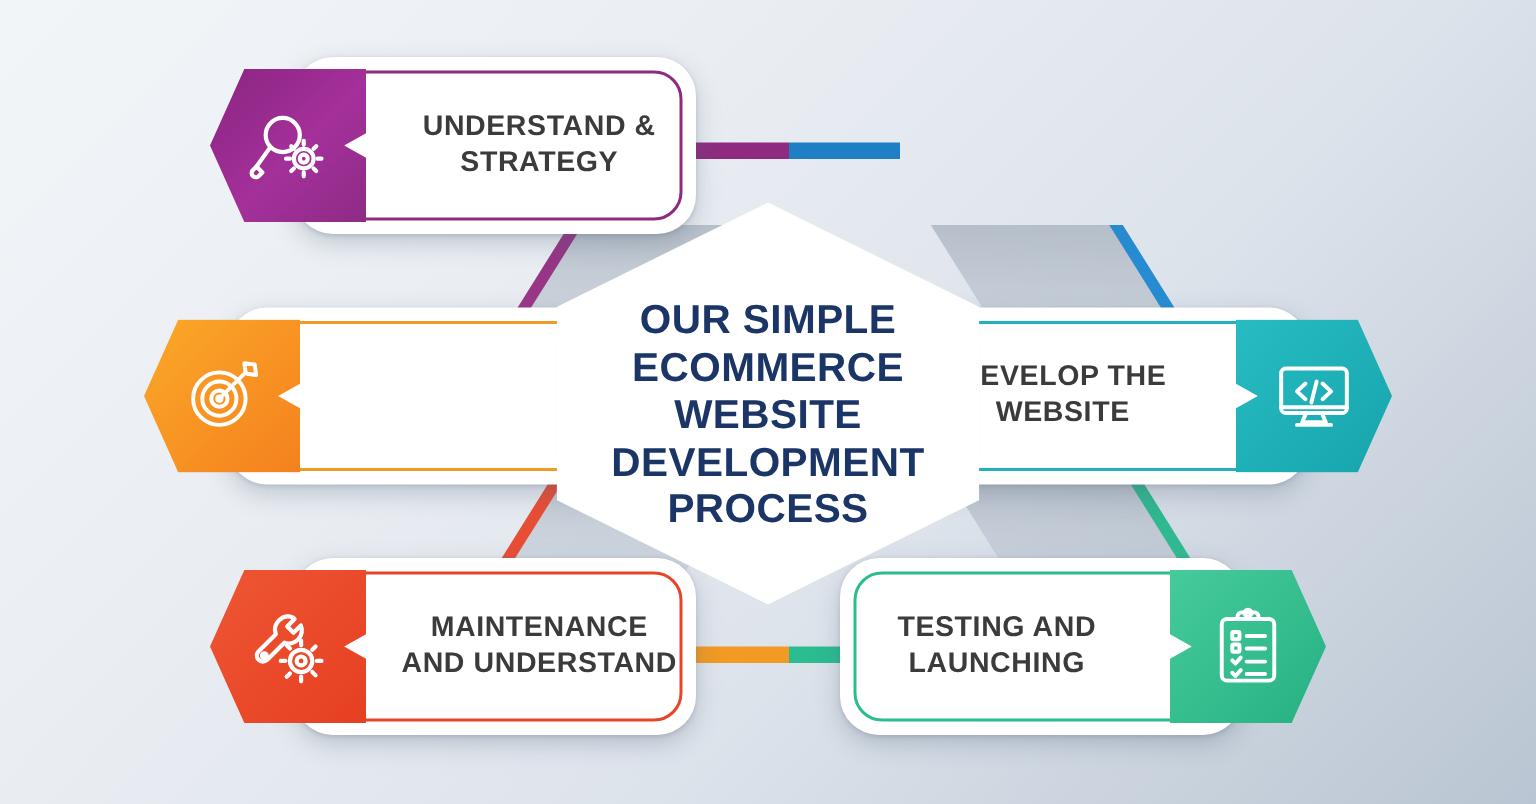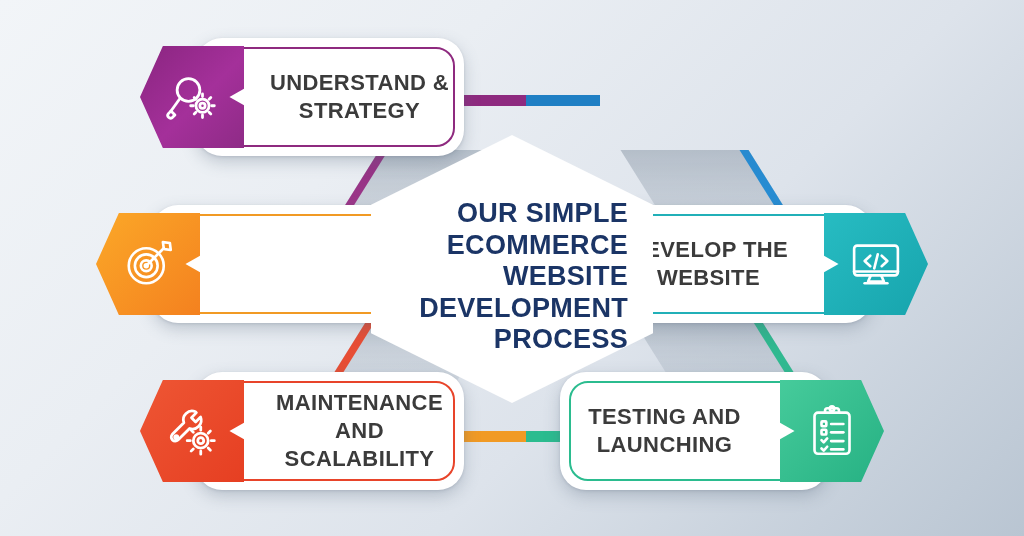--- a/index.html
+++ b/index.html
@@ -83,21 +83,21 @@
     border-radius: 19px;
     border: 2.4px solid var(--acc);
     background: #fff;
   }
   .card-label {
     position: absolute;
     top: 50%;
     transform: translateY(-50%);
     color: #3b3b3b;
     font-weight: 700;
-    font-size: 22px;
+    font-size: 19px;
     line-height: 1.28;
     letter-spacing: .4px;
     text-align: center;
     width: 185px;
   }
   .card.left  .card-label { right: 12px; }
   .card.right .card-label { left: 12px; }
 
   
   .badge {
@@ -152,21 +152,21 @@
     display: flex;
     align-items: center;
     justify-content: center;
   }
   #center-title {
     color: #1b3566;
     font-weight: 800;
     font-size: 27px;
     line-height: 1.17;
     letter-spacing: .3px;
-    text-align: right;
+    text-align: center;
     width: 232px;
     text-transform: uppercase;
     margin-top: 16px;
   }
 </style>
 </head>
 <body>
 
 <div id="stage">
 
@@ -244,21 +244,21 @@
     <div class="card-inner"></div>
     <div class="badge">
       <svg viewBox="0 0 64 64" fill="none" stroke="#ffffff" stroke-width="3.2" stroke-linecap="round" stroke-linejoin="round">
         <path d="M36 10a10 10 0 0 0-13.3 12.6L9.5 35.8a4.6 4.6 0 0 0 6.5 6.5l13.2-13.2A10 10 0 0 0 41.8 16l-5.6 5.6-4.8-4.8L37 11z"></path>
         <circle cx="14" cy="39" r="1.8" fill="#ffffff"></circle>
         <circle cx="42" cy="43" r="8.5"></circle>
         <circle cx="42" cy="43" r="3.4"></circle>
         <path d="M42 31v-3.5M42 58.5V55M54 43h3.5M26.5 43H30M50.5 34.5l2.5-2.5M31 55l2.5-2.5M50.5 51.5l2.5 2.5M31 31l2.5 2.5"></path>
       </svg>
     </div>
-    <div class="card-label">MAINTENANCE AND SCALABILITY</div>
+    <div class="card-label">MAINTENANCE AND UNDERSTAND</div>
   </div>
 
   <div class="card right" id="card-testing">
     <div class="card-inner"></div>
     <div class="card-label">TESTING AND LAUNCHING</div>
     <div class="badge">
       <svg viewBox="0 0 64 64" fill="none" stroke="#ffffff" stroke-width="3" stroke-linecap="round" stroke-linejoin="round">
         <rect x="12" y="11" width="40" height="47" rx="4"></rect>
         <path d="M24 11V9a3 3 0 0 1 3-3h10a3 3 0 0 1 3 3v2"></path>
         <circle cx="32" cy="6.5" r="2.6"></circle>

